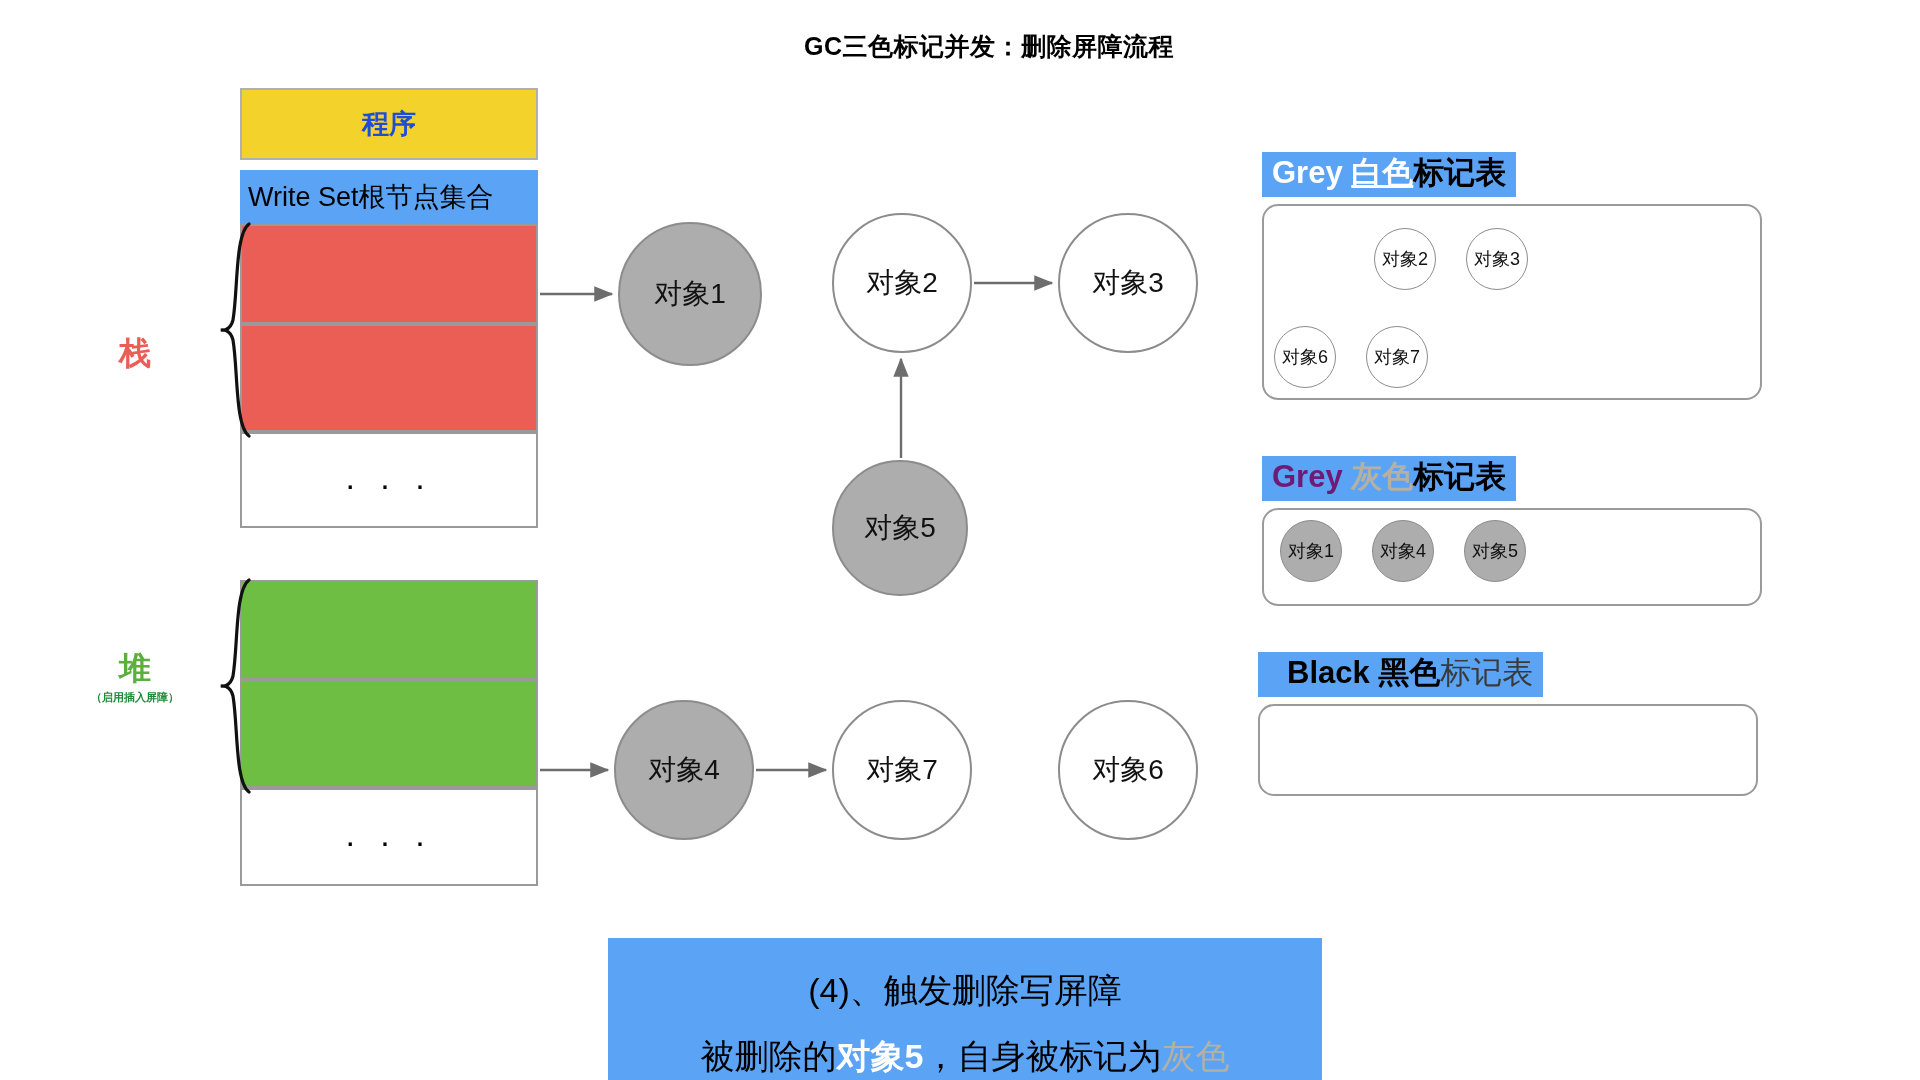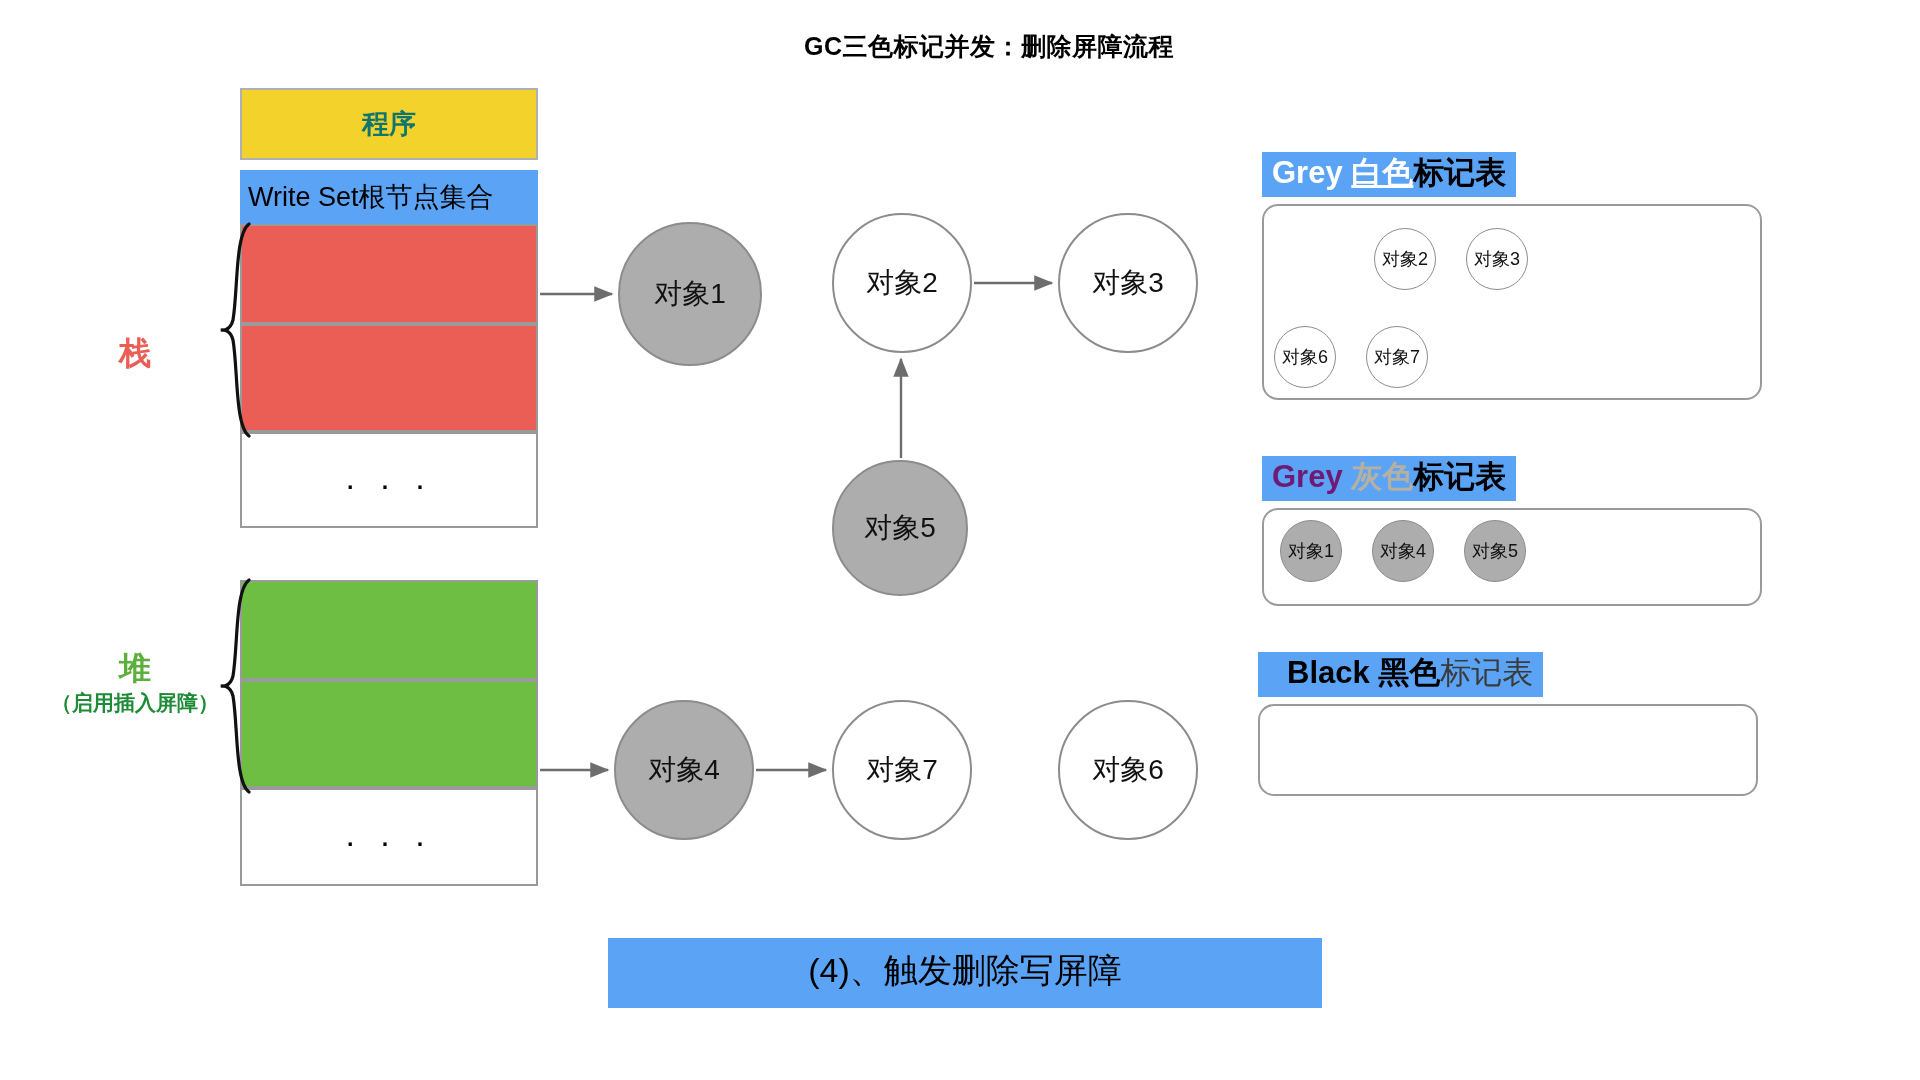--- a/index.html
+++ b/index.html
@@ -38,21 +38,21 @@
     border: 2px solid #9a9a9a;
     display: flex;
     align-items: center;
     justify-content: center;
     font-size: 27px;
     color: #000;
   }
   #cell-program {
     top: 88px; height: 72px;
     background: #F4D22C;
-    color: #0f766e;
+    color: #1d4ed8;
     font-weight: bold;
     border-color: #b0b0b0;
   }
   #cell-rootset {
     top: 170px; height: 54px;
     background: #5BA4F5;
     border: none;
     justify-content: flex-start;
     padding-left: 8px;
     font-size: 27px;
@@ -86,21 +86,21 @@
   #label-stack {
     left: 80px; top: 335px; width: 110px;
     font-size: 32px; color: #EA5E56;
   }
   #label-heap {
     left: 40px; top: 650px; width: 190px;
     font-size: 32px; color: #5CAF3C;
   }
   #label-heap-sub {
     display: block;
-    font-size: 21px;
+    font-size: 11px;
     font-weight: bold;
     color: #1E8B37;
     margin-top: 4px;
   }
 
   
   .obj {
     position: absolute;
     border-radius: 50%;
     border: 2px solid #8c8c8c;
@@ -173,20 +173,21 @@
     background: #5BA4F5;
     text-align: center;
     padding: 10px 0 14px 0;
     box-sizing: border-box;
   }
   .cap-line {
     font-size: 34px;
     color: #000000;
     line-height: 1.34;
     white-space: nowrap;
+    margin-top: 20px;
   }
   .cap-strong { color: #ffffff; font-weight: bold; }
   .cap-grey { color: #B5B0A3; }
 </style>
 </head>
 <body>
 
 <div id="diagram-title">GC三色标记并发：删除屏障流程</div>
 
 <div class="mem-cell" id="cell-program">
@@ -297,13 +298,14 @@
     <span>对象5</span>
   </div>
 
 <div class="mark-header" style="left:1258px; top:652px;padding-left:29px;">
   <span class="hdr-black-en">Black</span><span class="hdr-black-en">&nbsp;</span><span class="hdr-black-cn">黑色</span><span class="hdr-tail-grey">标记表</span>
 </div>
 <div class="mark-box" style="left:1258px; top:704px; width:500px; height:92px;"></div>
 
 <div id="caption">
   <div class="cap-line">(4)、触发删除写屏障</div>
+  <div class="cap-line"><span>被删除的</span><span class="cap-strong">对象5</span><span>，自身被标记为</span><span class="cap-grey">灰色</span></div>
 </div>
 
 </body></html>

